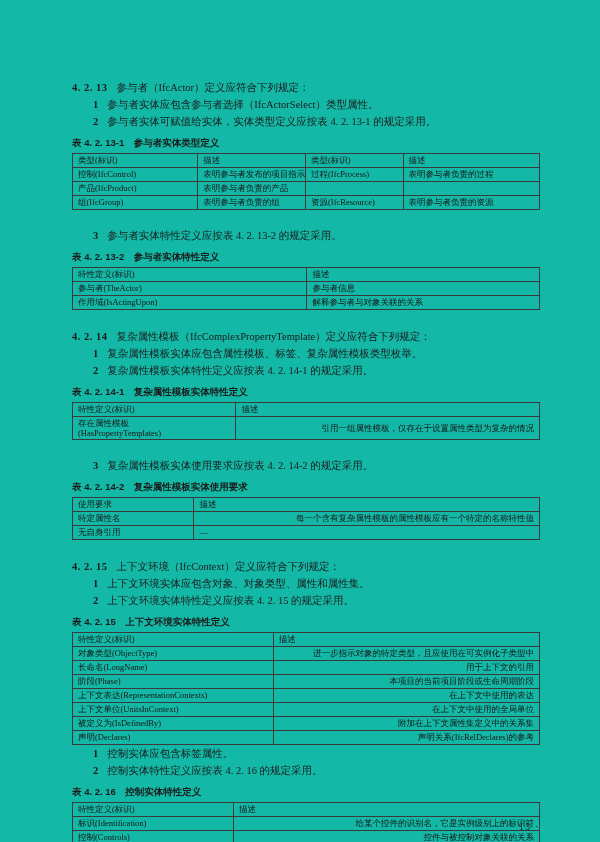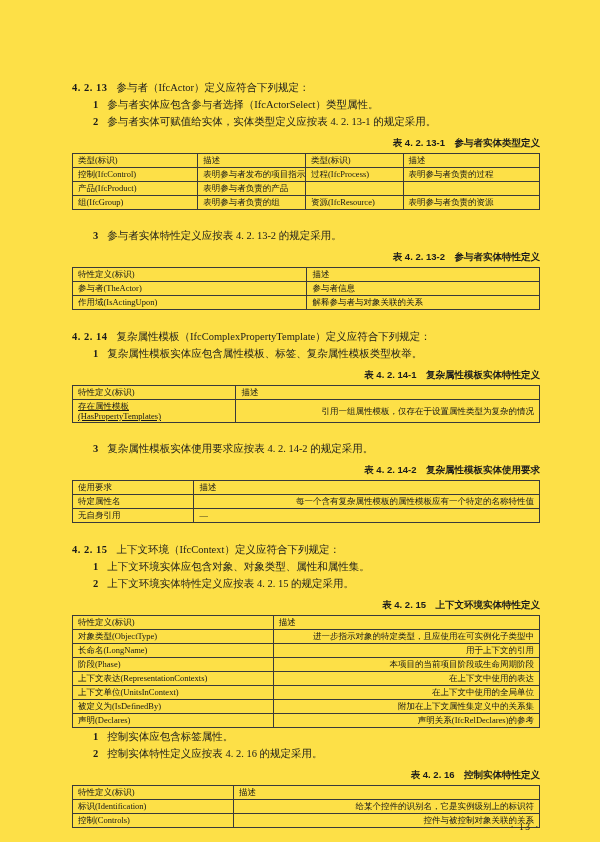--- a/index.html
+++ b/index.html
@@ -1,41 +1,41 @@
 <!DOCTYPE html>
 <html><head>
 <meta charset="utf-8">
 <style>
   html, body { margin:0; padding:0; background:#ffffff; }
   .page {
     position:relative;
     width:600px; height:842px;
     box-sizing:border-box;
-    background:#fde047;
+    background:#14b8a6;
     outline:1px solid #e3e3e3;
     padding:79px 60px 0 72px;
     font-family:"Liberation Serif","DejaVu Serif",serif;
     color:#1b1b1b;
     overflow:hidden;
   }
   p { margin:0; }
   .clause-head {
     font-size:10.5px; line-height:17px;
     margin-top:18px;
   }
   .clause-head.first { margin-top:0; }
   .cnum { font-weight:bold; margin-right:9px; letter-spacing:0.5px; }
   .sub-item {
     font-size:10.5px; line-height:17px;
     padding-left:21px;
   }
   .sub-item.after-table { margin-top:17px; }
   .inum { font-weight:bold; margin-right:9px; }
   .tbl-caption {
-    text-align:right;
+    text-align:left;
     font-weight:bold;
     font-size:9.5px;
     line-height:12px;
     margin:7px 0 4px;
     font-family:"Liberation Sans","DejaVu Sans",sans-serif;
   }
   table.tbl {
     width:100%;
     border-collapse:collapse;
     table-layout:fixed;
@@ -46,21 +46,21 @@
     font-size:8.5px;
     line-height:10.5px;
     height:11px;
     padding:1px 5px;
     text-align:left;
     white-space:nowrap;
     overflow:hidden;
     color:#161616;
   }
   table.tbl td.tl { text-align:right; }
-  .two-line span { display:block; line-height:10px;text-decoration:underline; }
+  .two-line span { display:block; line-height:10px; }
   .page-number {
     position:absolute;
     top:822px; right:60px;
     font-size:9.5px;
     letter-spacing:1.5px;
     color:#222;
   }
 </style>
 </head>
 <body>
@@ -126,20 +126,21 @@
     </tr>
     <tr>
       <td>作用域(IsActingUpon)</td>
       <td>解释参与者与对象关联的关系</td>
     </tr>
   </tbody>
     </table>
 
   <p class="clause-head"><span class="cnum">4. 2. 14</span><span>复杂属性模板（IfcComplexPropertyTemplate）定义应符合下列规定：</span></p>
   <p class="sub-item"><span class="inum">1</span><span>复杂属性模板实体应包含属性模板、标签、复杂属性模板类型枚举。</span></p>
+  <p class="sub-item"><span class="inum">2</span><span>复杂属性模板实体特性定义应按表 4. 2. 14-1 的规定采用。</span></p>
 
   <p class="tbl-caption">表 4. 2. 14-1　复杂属性模板实体特性定义</p>
   <table class="tbl">
     <colgroup>
         <col style="width:35%">
         <col style="width:65%">
       </colgroup>
     <tbody>
         <tr>
       <td class="hd">特性定义(标识)</td>

